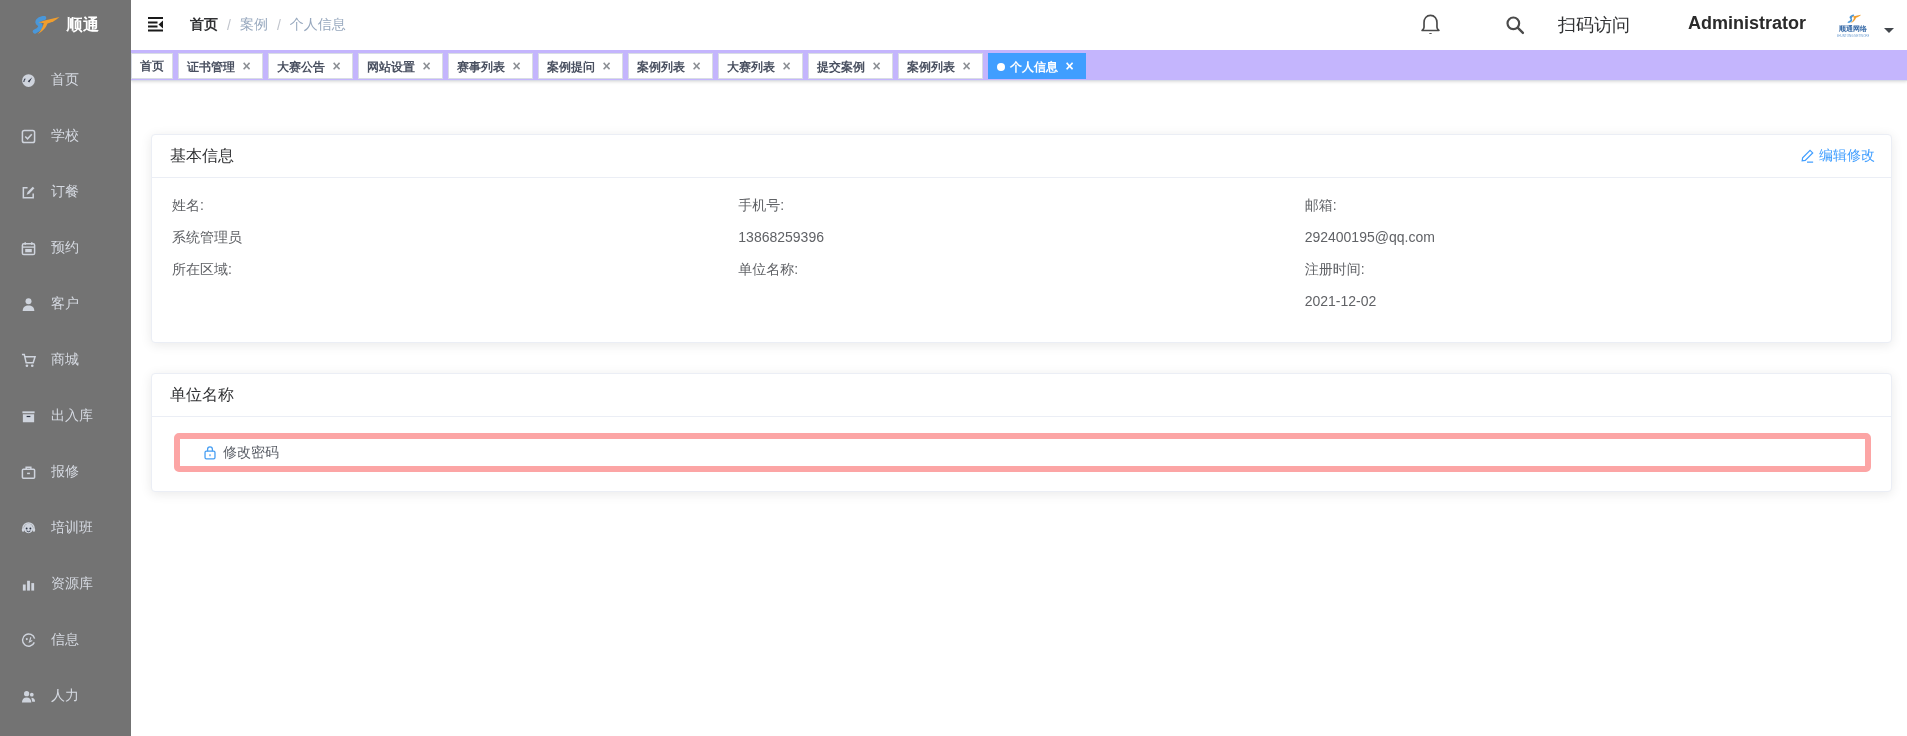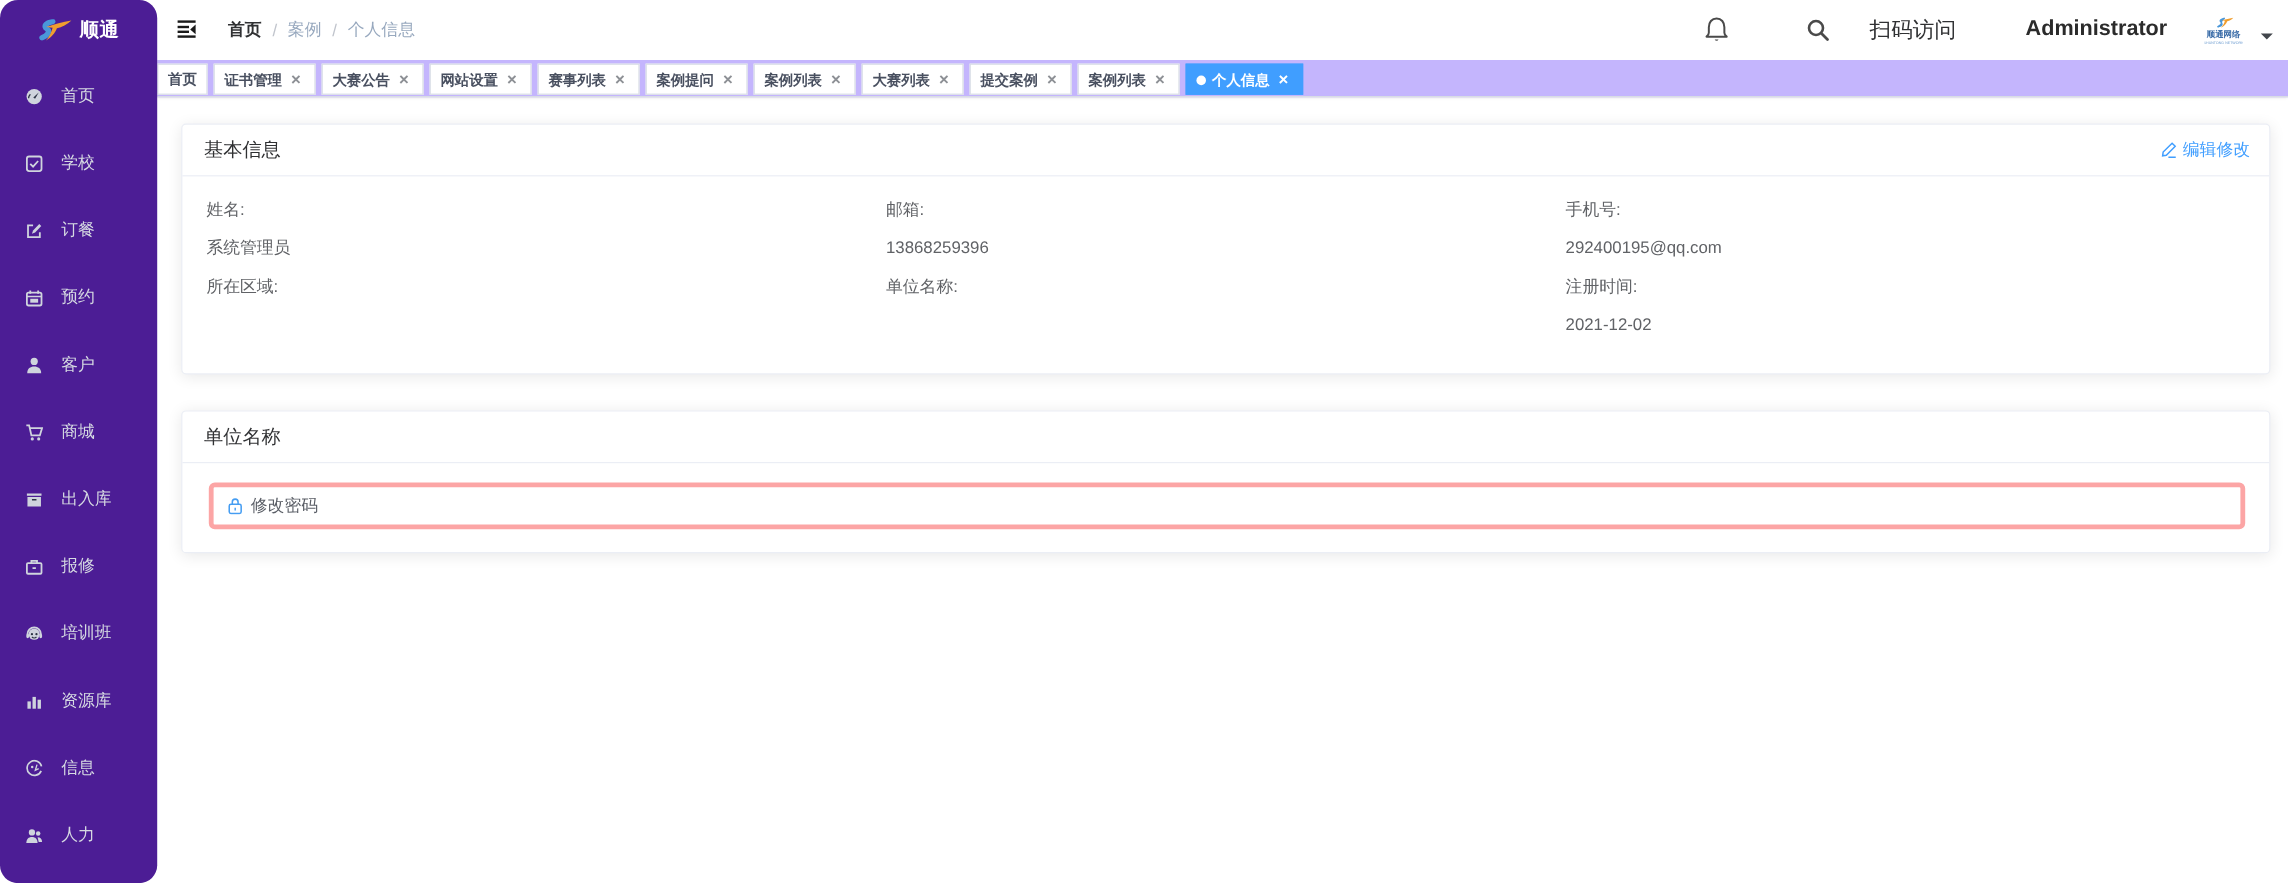--- a/index.html
+++ b/index.html
@@ -1,19 +1,19 @@
 <!DOCTYPE html>
 <html lang="zh"><head>
 <meta charset="utf-8">
 <title>个人信息</title>
 <style>
   * { margin:0; padding:0; box-sizing:border-box; }
   html,body { width:1907px; height:736px; overflow:hidden; font-family:"Liberation Sans", sans-serif; }
   body { background:#fff; }
-  .sidebar { position:fixed; left:0; top:0; width:131px; height:736px; background:#4c1d95; z-index:10;border-radius:15px; }
+  .sidebar { position:fixed; left:0; top:0; width:131px; height:736px; background:#737373; z-index:10; }
   .logo { height:50px; display:flex; align-items:center; justify-content:center; gap:6px; }
   .logo-txt { color:#fff; font-size:16px; font-weight:bold; letter-spacing:0.5px; }
   .menu { margin-top:2px; }
   .mi { height:56px; display:flex; align-items:center; padding-left:21px; color:#d6dae2; font-size:14px; }
   .mi svg { width:15px; height:15px; margin-right:15px; flex:none; }
   .main { position:absolute; left:131px; top:0; width:1776px; height:736px; }
   .navbar { height:50px; background:#fff; position:relative; }
   .hamb { position:absolute; left:16px; top:16px; width:17px; height:16px; }
   .bc { position:absolute; left:59px; top:0; height:50px; display:flex; align-items:center; font-size:14px; }
   .bc .b1 { color:#303133; font-weight:bold; }
@@ -27,29 +27,29 @@
   .admin { font-size:18px; font-weight:bold; color:#2b2b2b; left:-219px; top:13px; }
   .avatar { width:32px; height:30px; left:-70px; top:10px; }
   .caret { width:0; height:0; border-left:5px solid transparent; border-right:5px solid transparent; border-top:5px solid #42464c; left:-23px; top:28px; }
   .tags { height:31px; background:#c4b5fd; border-bottom:1px solid #d8dce5; box-shadow:0 1px 3px 0 rgba(0,0,0,.12), 0 0 3px 0 rgba(0,0,0,.04); padding-left:0; white-space:nowrap;font-weight:bold; }
   .tag { display:inline-block; height:26px; line-height:25px; border:1px solid #d8dce5; background:#fff; color:#495060; font-size:12px; padding:0 8px; margin-top:3px; margin-right:5px; vertical-align:top; }
   .tag .x { display:inline-block; width:15px; text-align:center; font-size:14px; color:#8d9095; margin-left:4px; }
   .tag.active { background:#409eff; border-color:#409eff; color:#fff; }
   .tag.active .x { color:#fff; }
   .dot { display:inline-block; width:8px; height:8px; border-radius:50%; background:#fff; margin-right:5px; position:relative; top:0px; }
   .content { position:relative; }
-  .card { position:absolute; left:20px; width:1741px; background:#fff; border:1px solid #ebeef5; border-radius:4px; box-shadow:0 2px 12px 0 rgba(0,0,0,.09); }
+  .card { position:absolute; left:20px; width:1741px; background:#fff; border:1px solid #ebeef5; border-radius:4px; box-shadow:0 2px 12px 0 rgba(0,0,0,.09);margin-top:31px; }
   .card-h { height:43px; border-bottom:1px solid #ebeef5; display:flex; align-items:center; padding:0 16px 0 18px; font-size:16px; color:#303133; justify-content:space-between; }
   .edit-link { color:#409eff; font-size:14px; display:flex; align-items:center; gap:5px; }
   .card1 { top:22px; height:209px; }
   .card2 { top:261px; height:119px; }
   .grid { padding:11px 20px 0 20px; }
   .grow { display:flex; }
   .gcol { width:568px; font-size:14px; color:#606266; line-height:32px; }
-  .pwbtn { margin:16px 20px 0 22px; height:39px; border:4px solid #fca5a5; border-radius:5px; display:flex; align-items:center; padding-left:12px; font-size:14px; color:#5a5e66; }
+  .pwbtn { margin:16px 20px 0 22px; height:39px; border:6px solid #fca5a5; border-radius:5px; display:flex; align-items:center; padding-left:24px; font-size:14px; color:#5a5e66; }
   .pwbtn svg { margin-right:7px; }
 </style>
 </head>
 <body>
 <div class="sidebar">
   <div class="logo">
     <svg width="28" height="18" viewBox="0 0 56 36" style="margin-right:1px;">
       <path d="M24 4 C12 6 8 12 14 16 C20 20 16 27 6 31" stroke="#4a97d9" stroke-width="9" fill="none" stroke-linecap="round"></path>
       <path d="M13 13 C27 8 40 5 55 2 C48 9 39 13 31 15 Z" fill="#f09e2e"></path>
       <path d="M32 11 C30 20 25 28 12 36 C20 27 23 18 24 12 Z" fill="#f09e2e"></path>
@@ -207,22 +207,22 @@
         <span class="edit-link">
           <svg width="14" height="14" viewBox="0 0 16 16">
               <path d="M11.5 1.5 L14.5 4.5 L6 13 L2.5 13.5 L3 10 Z" fill="none" stroke="#409eff" stroke-width="1.4"></path>
               <line x1="8" y1="15" x2="15" y2="15" stroke="#409eff" stroke-width="1.4"></line>
             </svg>
           编辑修改</span>
       </div>
       <div class="grid">
         <div class="grow">
           <div class="gcol">姓名:</div>
+          <div class="gcol">手机号:</div>
           <div class="gcol">邮箱:</div>
-          <div class="gcol">手机号:</div>
         </div>
         <div class="grow">
           <div class="gcol">系统管理员</div>
           <div class="gcol">13868259396</div>
           <div class="gcol">292400195@qq.com</div>
         </div>
         <div class="grow">
           <div class="gcol">所在区域:</div>
           <div class="gcol">单位名称:</div>
           <div class="gcol">注册时间:</div>

